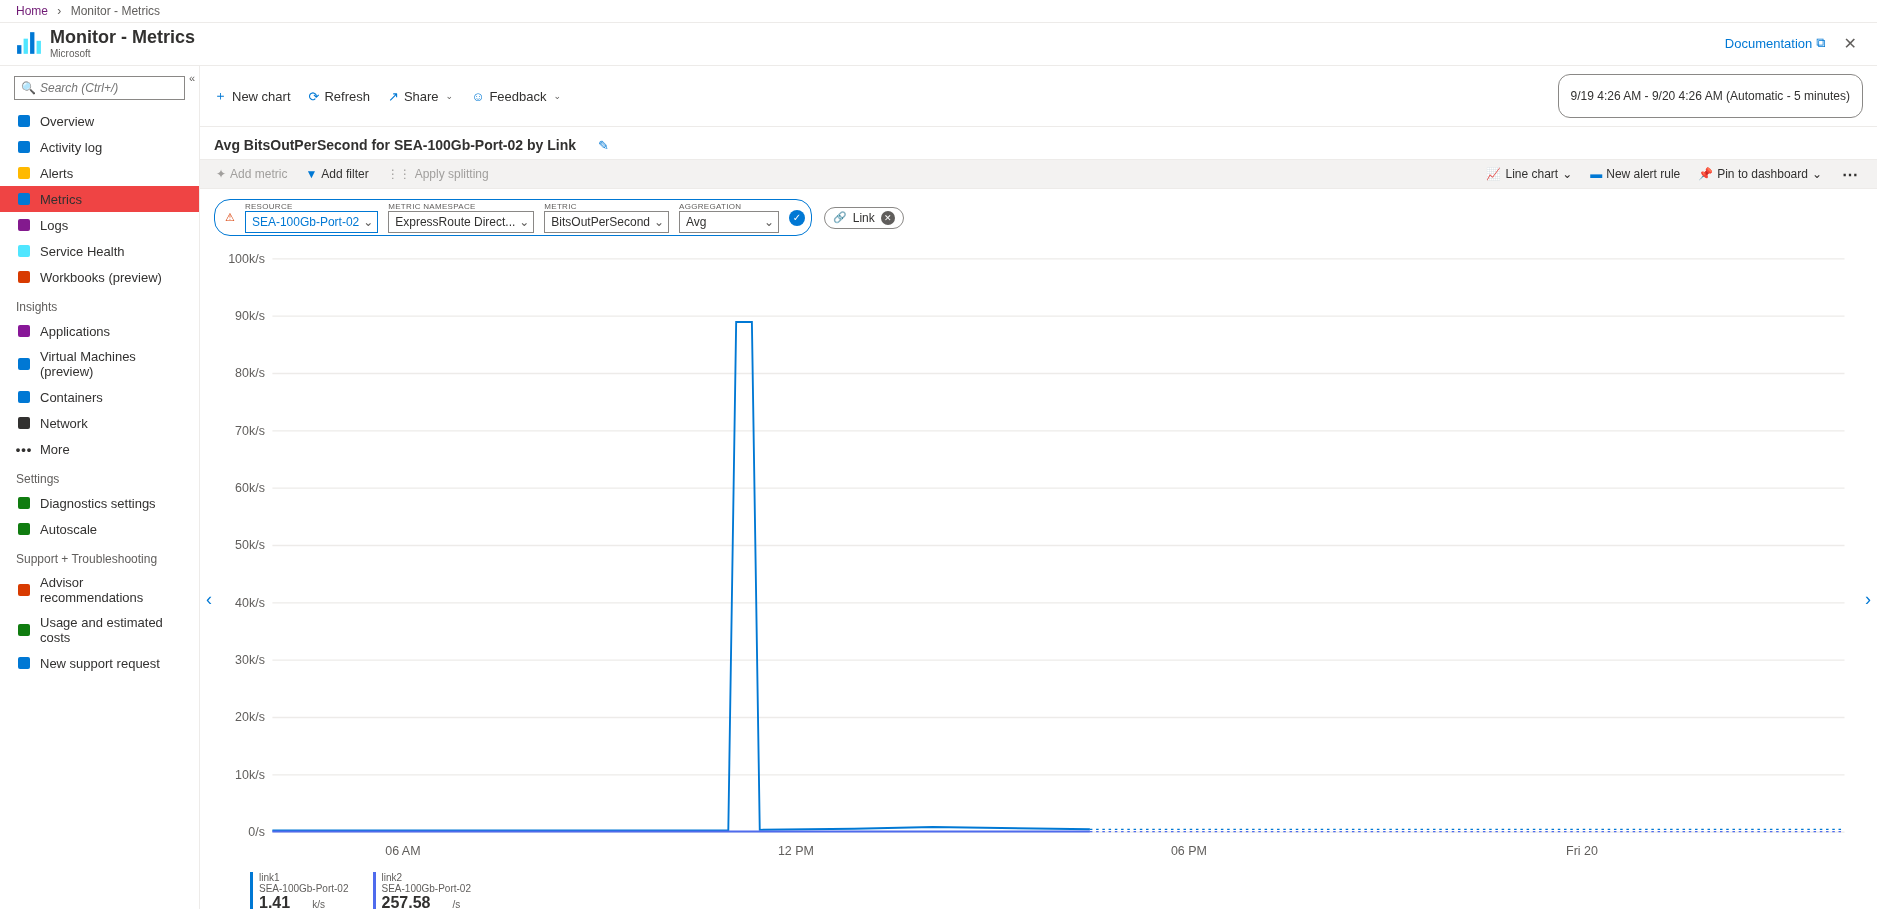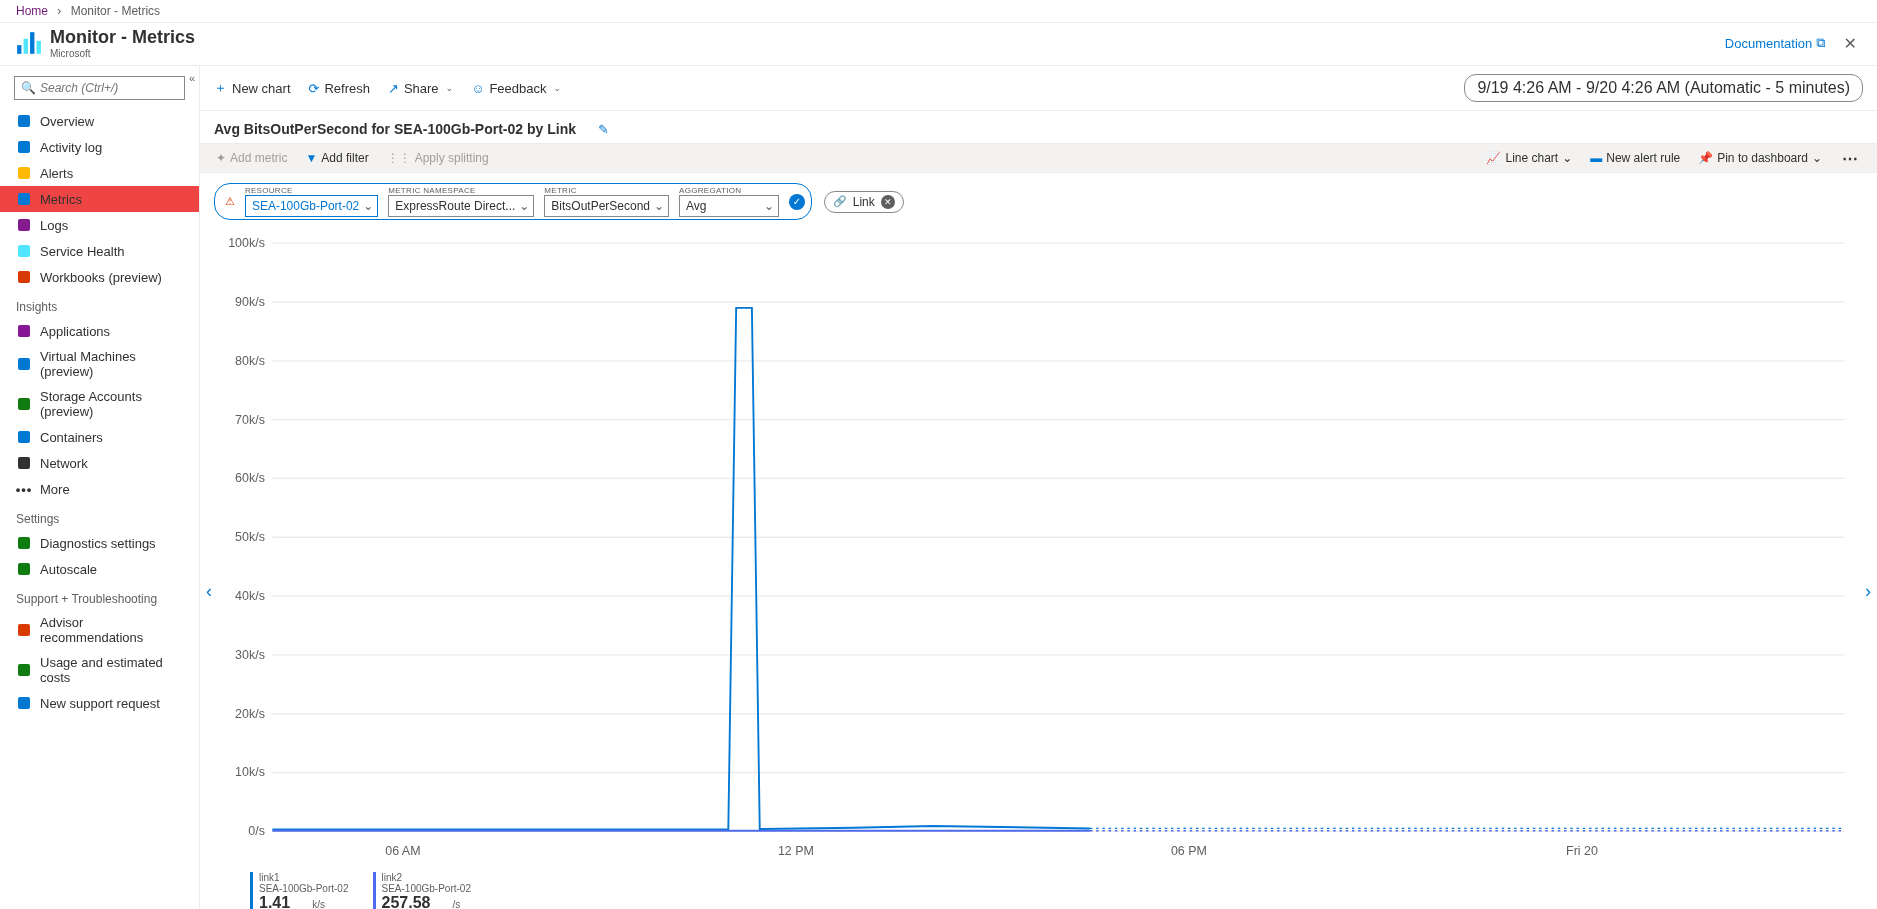--- a/index.html
+++ b/index.html
@@ -31,21 +31,21 @@
 .nav-item.active { background: #ef4444; }
 .nav-item .ni-icon { width: 16px; height: 16px; flex-shrink: 0; display: flex; align-items: center; justify-content: center; }
 
 .main { flex: 1; display: flex; flex-direction: column; overflow: hidden; position: relative; }
 
 .toolbar1 { display: flex; align-items: center; padding: 8px 14px; gap: 18px; border-bottom: 1px solid #edebe9; }
 .tb-btn { display: flex; align-items: center; gap: 5px; font-size: 13px; color: #323130; cursor: pointer; }
 .tb-btn .icn { font-size: 13px; color: #0078d4; }
 .tb-btn .chev { font-size: 9px; color: #605e5c; margin-left: 2px; }
 .toolbar1 .right { margin-left: auto; }
-.time-range { border: 1px solid #8a8886; border-radius: 12px; padding: 4px 12px; font-size: 16px; cursor: pointer; }
+.time-range { border: 1px solid #8a8886; border-radius: 12px; padding: 14px 12px; font-size: 12px; cursor: pointer; }
 
 .chart-title-row { display: flex; align-items: center; padding: 10px 14px 6px 14px; gap: 22px; }
 .chart-title-row .ct { font-size: 14px; font-weight: 600; }
 .chart-title-row .pen { color: #0078d4; cursor: pointer; font-size: 13px; }
 
 .toolbar2 { display: flex; align-items: center; padding: 4px 14px; gap: 14px; background: #f3f2f1; border-top: 1px solid #edebe9; border-bottom: 1px solid #edebe9; }
 .tb2-btn { display: flex; align-items: center; gap: 4px; font-size: 12px; cursor: pointer; padding: 3px 2px; }
 .tb2-btn.disabled { color: #a19f9d; cursor: default; }
 .tb2-btn .icn { font-size: 12px; }
 .tb2-btn .icn.blue { color: #0078d4; }
@@ -190,28 +190,20 @@
           </span>
           <span>Applications</span>
         </div>
         <div class="nav-item">
           <span class="ni-icon">
             <svg viewBox="0 0 16 16">
               <rect x="2" y="2" width="12" height="12" rx="2" fill="#0078d4"></rect>
             </svg>
           </span>
           <span>Virtual Machines (preview)</span>
-        </div>
-        <div class="nav-item">
-          <span class="ni-icon">
-            <svg viewBox="0 0 16 16">
-              <rect x="2" y="2" width="12" height="12" rx="2" fill="#107c10"></rect>
-            </svg>
-          </span>
-          <span>Storage Accounts (preview)</span>
         </div>
         <div class="nav-item">
           <span class="ni-icon">
             <svg viewBox="0 0 16 16">
               <rect x="2" y="2" width="12" height="12" rx="2" fill="#0078d4"></rect>
             </svg>
           </span>
           <span>Containers</span>
         </div>
         <div class="nav-item">

